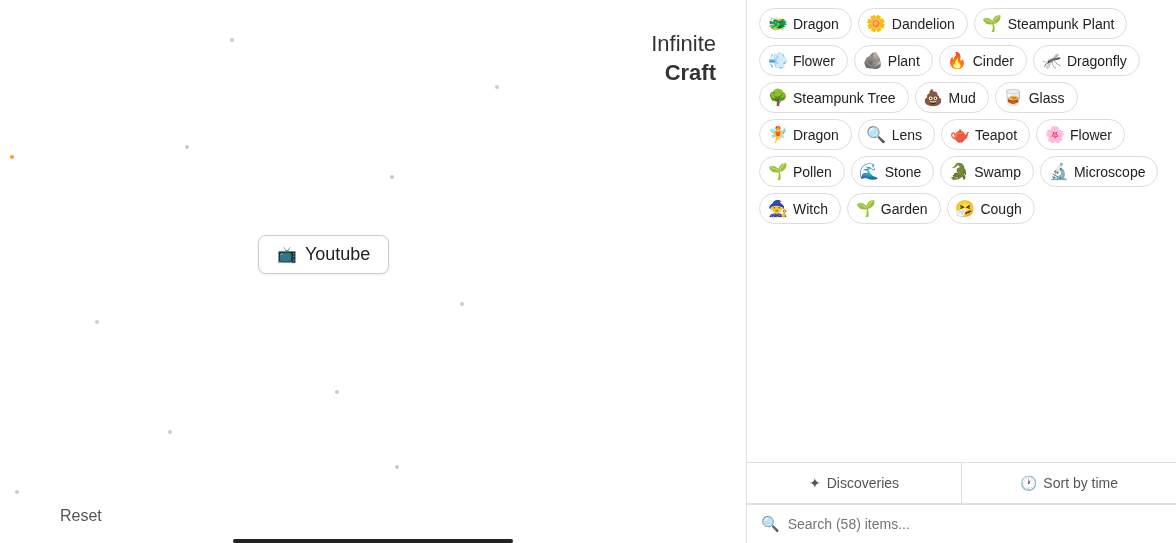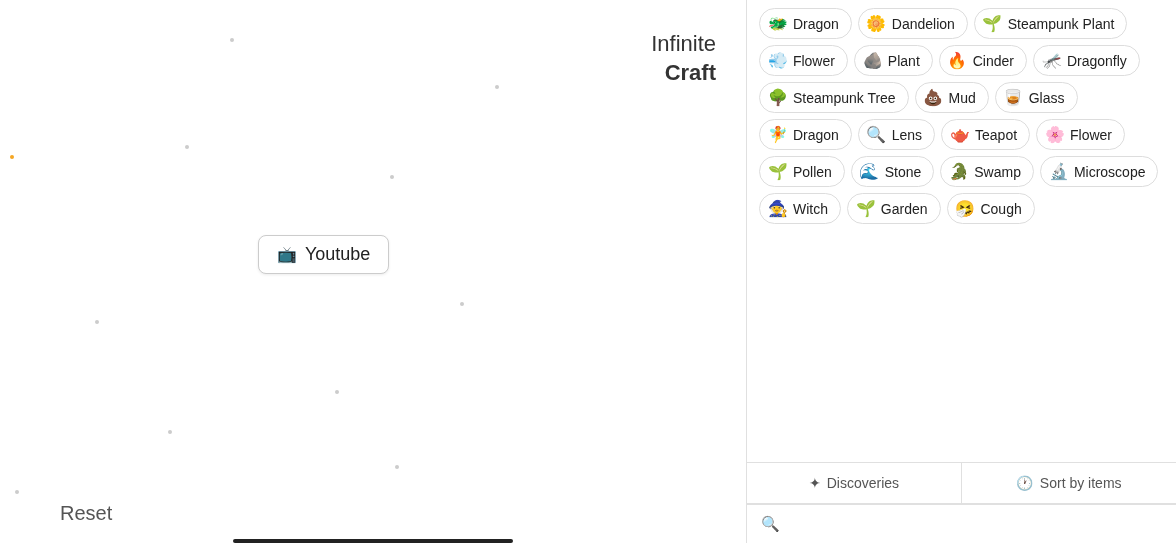--- a/index.html
+++ b/index.html
@@ -73,21 +73,21 @@
       font-weight: 500;
       color: #222;
       cursor: grab;
       box-shadow: 0 1px 3px rgba(0,0,0,0.08);
     }
 
     .reset-btn {
       position: absolute;
       bottom: 18px;
       left: 60px;
-      font-size: 20px;
+      font-size: 16px;
       color: #555;
       cursor: pointer;
       background: none;
       border: none;
     }
 
     .bottom-bar {
       position: absolute;
       bottom: 0;
       left: 0;
@@ -311,20 +311,21 @@
       </div>
   </div>
 
   <div class="sidebar-tabs">
     <button class="tab-btn">
       <span>✦</span>
       <span>Discoveries</span>
     </button>
     <button class="tab-btn">
       <span>🕐</span>
-      <span>Sort by items</span>
+      <span>Sort by time</span>
     </button>
   </div>
 
   <div class="search-bar">
     <span class="search-icon-span">🔍</span>
+    <input class="search-input" type="text" placeholder="Search (58) items..." style="">
   </div>
 </div>
 
 </body></html>

